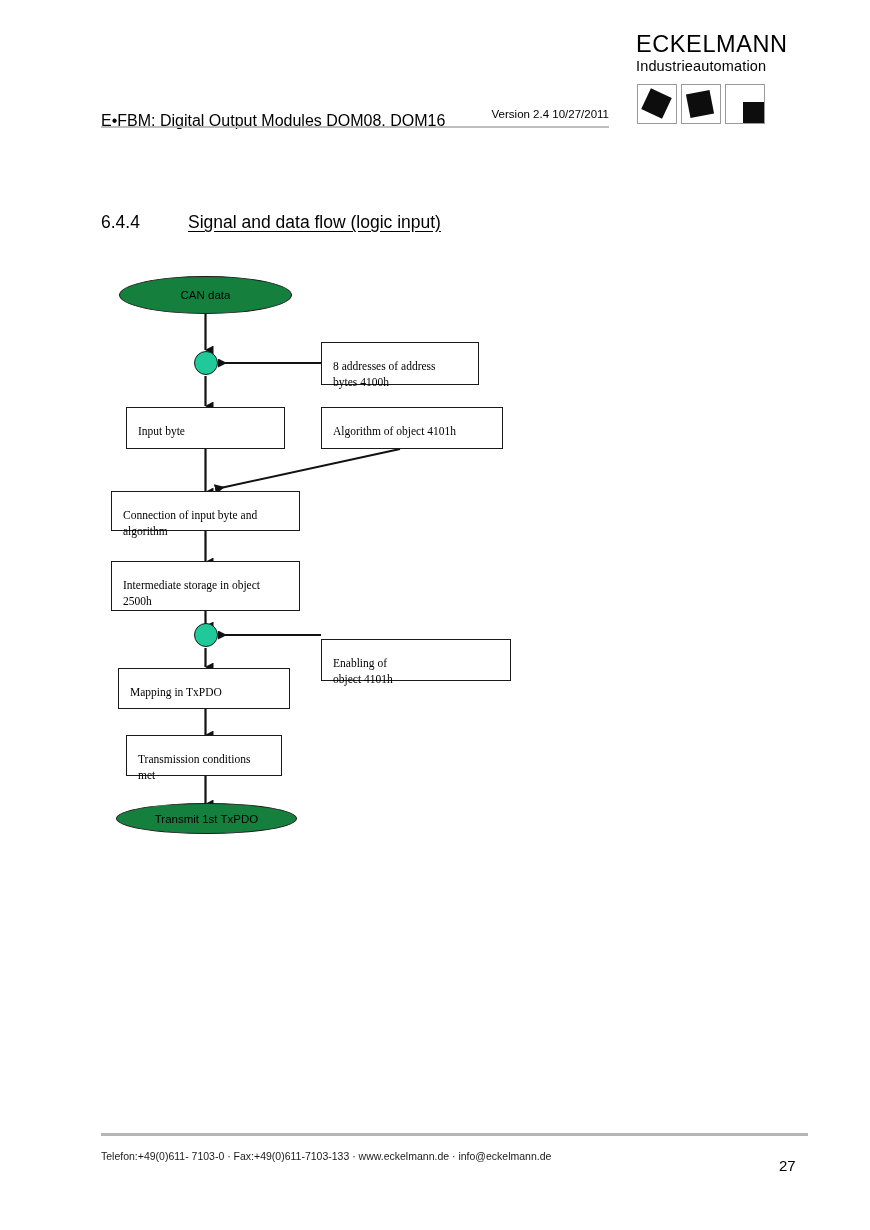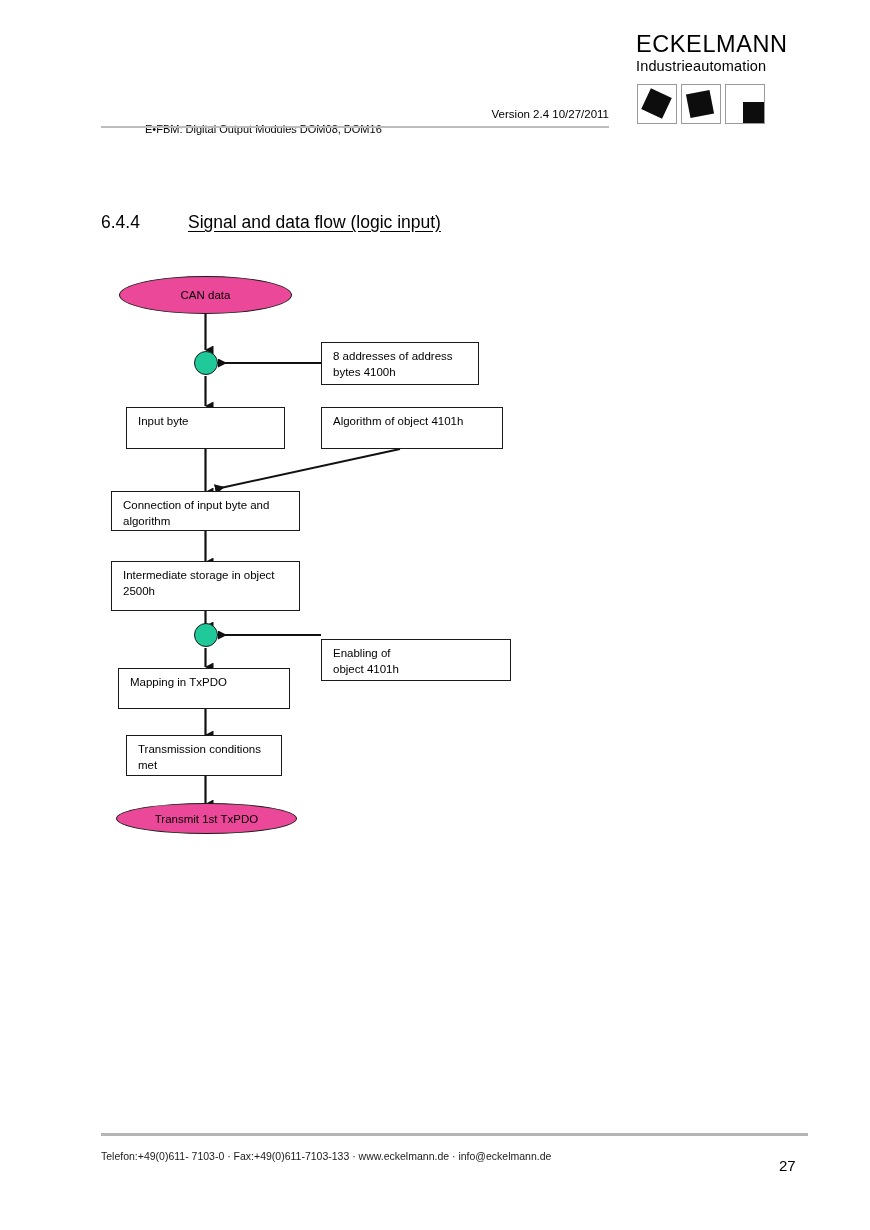--- a/index.html
+++ b/index.html
@@ -79,24 +79,23 @@
   
   #page-header {
     position: absolute;
     left: 101px;
     top: 108px;
     width: 508px;
     height: 18px;
   }
   #header-left {
     position: absolute;
-    left: 0; top: 15px;
-    font-size: 11px;
-    white-space: nowrap;
-    margin-left: 44px;
+    left: 0; top: 4px;
+    font-size: 16px;
+    white-space: nowrap;
   }
   #header-right {
     position: absolute;
     right: 0; top: 0;
     font-size: 11.5px;
     white-space: nowrap;
   }
   #header-rule {
     position: absolute;
     left: 101px;
@@ -133,27 +132,28 @@
     height: 1230px;
     pointer-events: none;
   }
   .fc-node {
     position: absolute;
     box-sizing: border-box;
     background: #ffffff;
     border: 1.4px solid #1a1a1a;
     font-size: 11.5px;
     line-height: 1.35;
-    padding: 6px 0 0 11px;
-    color: #000;
+    padding: 16px 0 0 11px;
+    color: #000;
+    font-family: Liberation Serif, serif;
   }
   .fc-ellipse {
     position: absolute;
     box-sizing: border-box;
-    background: #ec4899;
+    background: #15803d;
     border: 1.4px solid #1a1a1a;
     border-radius: 50%;
     font-size: 11.5px;
     display: flex;
     align-items: center;
     justify-content: center;
     color: #000;
   }
   .fc-junction {
     position: absolute;

